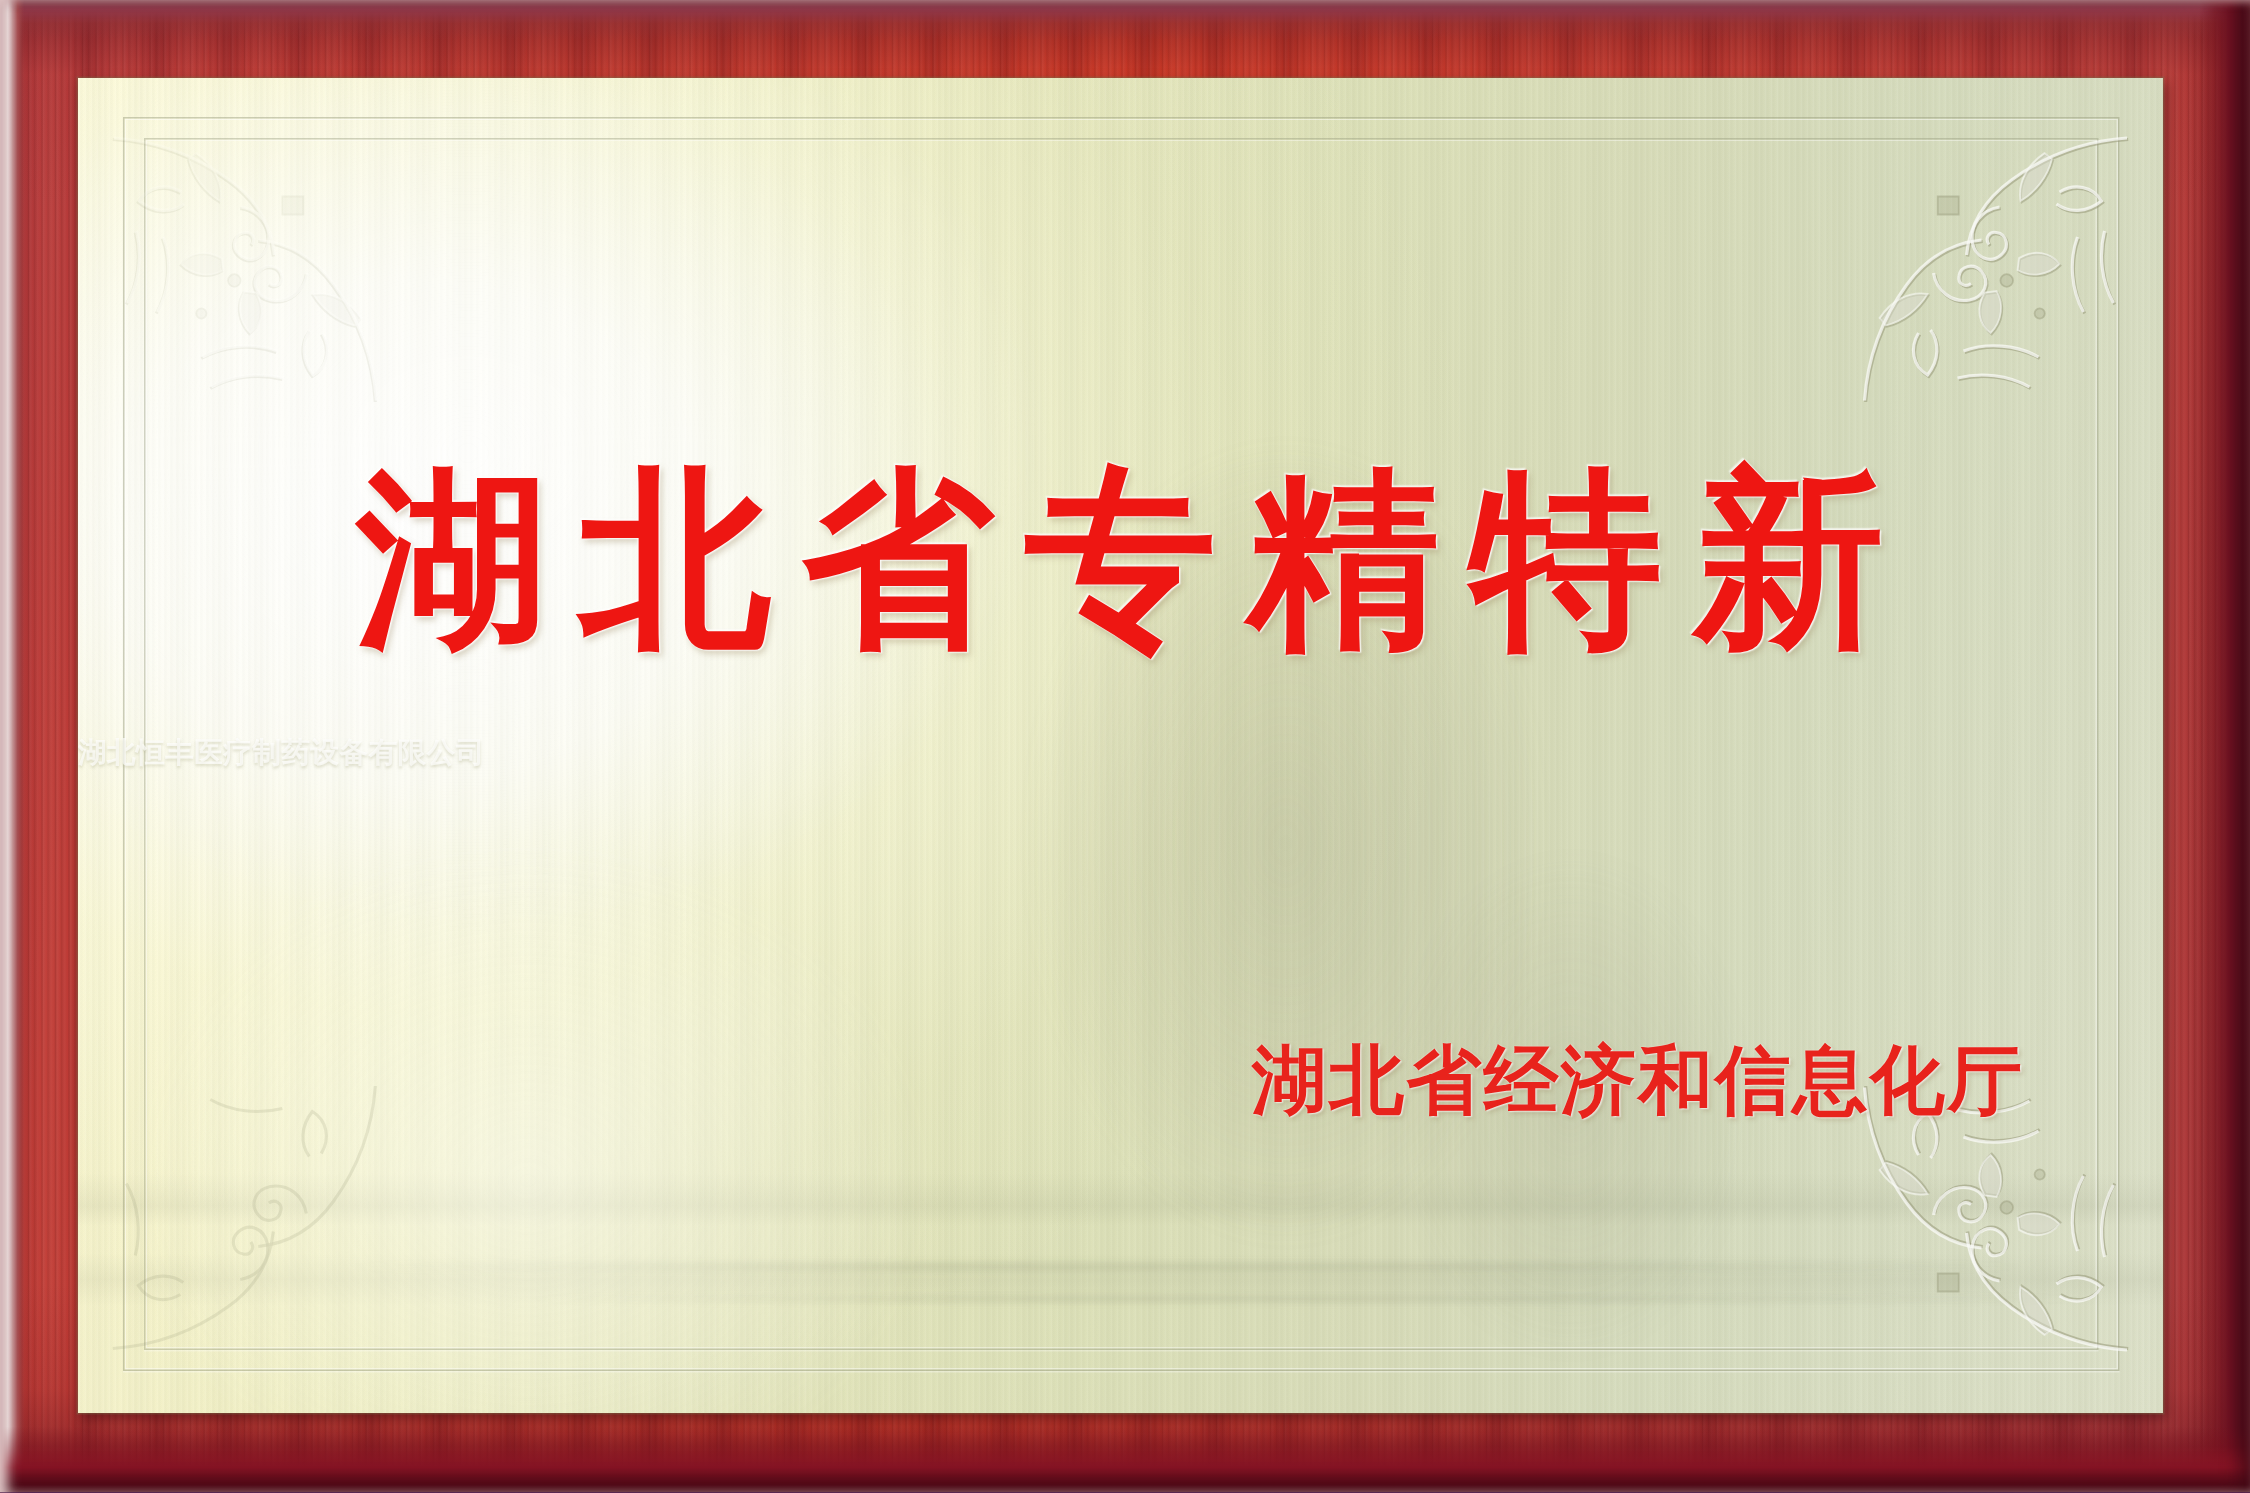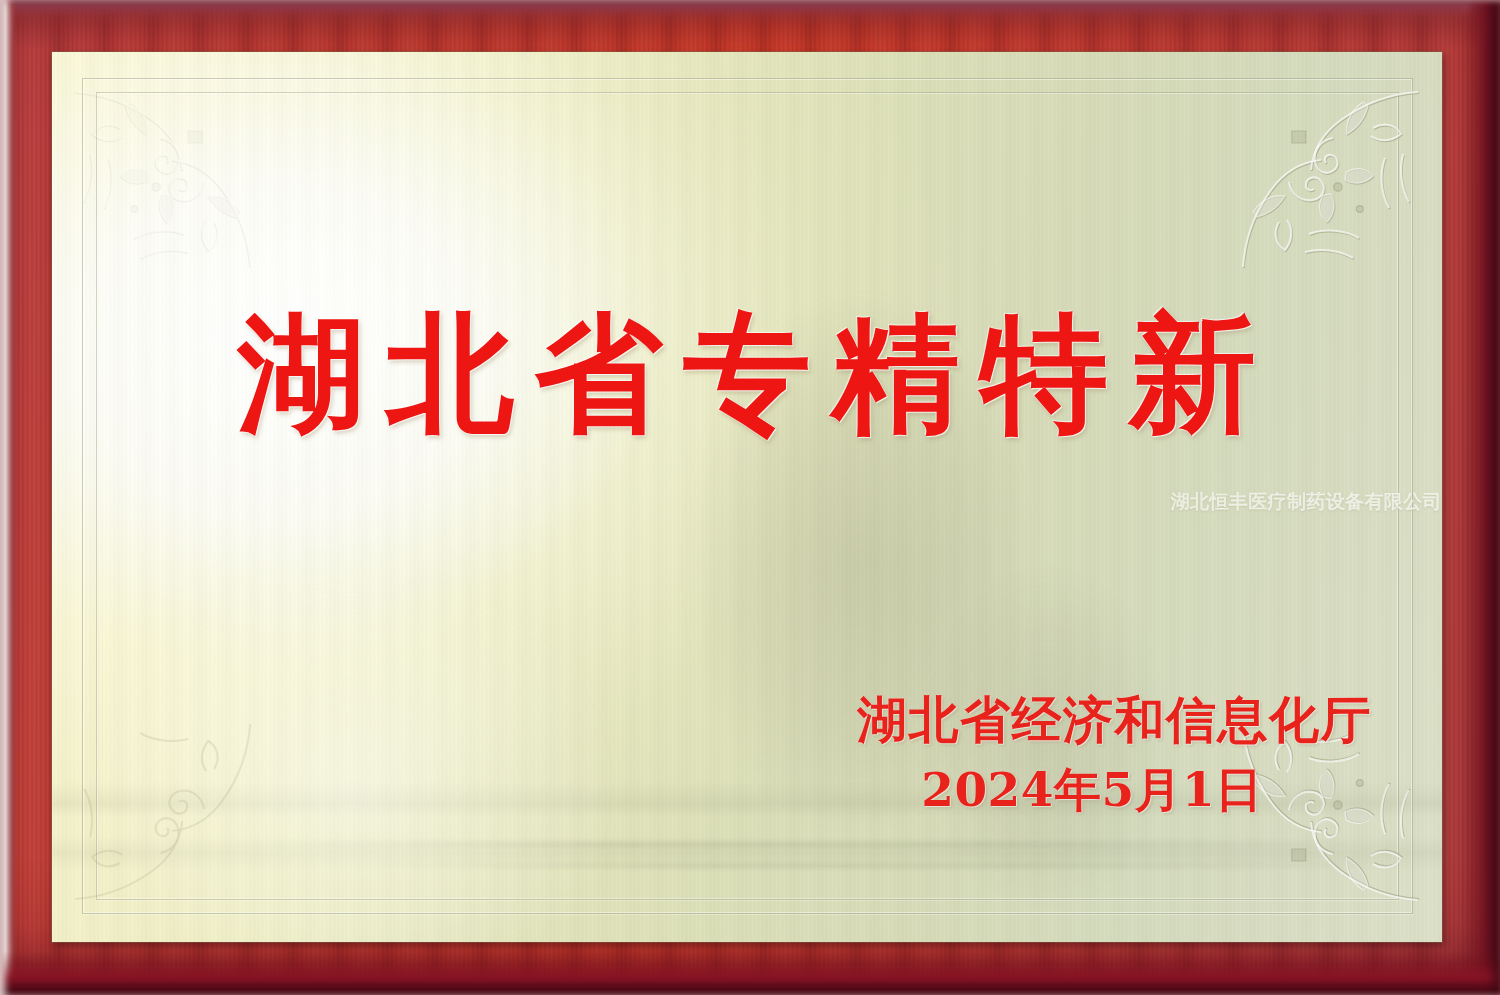--- a/index.html
+++ b/index.html
@@ -283,21 +283,21 @@
   }
   #title-line-2 {
     top: 448px;
     font-size: 128px;
   }
 
   #watermark {
     position: absolute;
     top: 437px;
     left: 0; right: 0;
-    text-align: right;
+    text-align: left;
     font-family: "DejaVu Sans", "Liberation Sans", sans-serif;
     font-size: 19px;
     font-weight: 700;
     letter-spacing: 0.02em;
     color: rgba(255,255,255,0.66);
     text-shadow: 0 1px 2px rgba(170,170,130,0.35);
     white-space: nowrap;
   }
 
   #signature-block {
@@ -312,21 +312,20 @@
     font-family: "DejaVu Serif", "Liberation Serif", serif;
     font-weight: 700;
     font-size: 50px;
     letter-spacing: 0.03em;
     line-height: 1.12;
     white-space: nowrap;
     text-shadow:
       0 0 1px rgba(255,255,255,0.75),
       1px 1px 1px rgba(255,255,255,0.6),
       2px 2px 3px rgba(150,130,90,0.30);
-    text-align: right;
   }
   #issue-date {
     margin-top: 16px;
     color: #e8231c;
     font-family: "DejaVu Serif", "Liberation Serif", serif;
     font-weight: 700;
     font-size: 47px;
     letter-spacing: 0.01em;
     line-height: 1.1;
     white-space: nowrap;
@@ -499,18 +498,17 @@
 
     <div id="plate-content">
 
       <div class="zh-title" id="title-line-1">湖北省专精特新</div>
 
       <div id="watermark">湖北恒丰医疗制药设备有限公司</div>
 
 
       <div id="signature-block">
         <div id="issuer">湖北省经济和信息化厅</div>
-        <div id="issue-date">2024年5月1日</div>
       </div>
 
     </div>
   </div>
 </div>
 
 </body></html>

